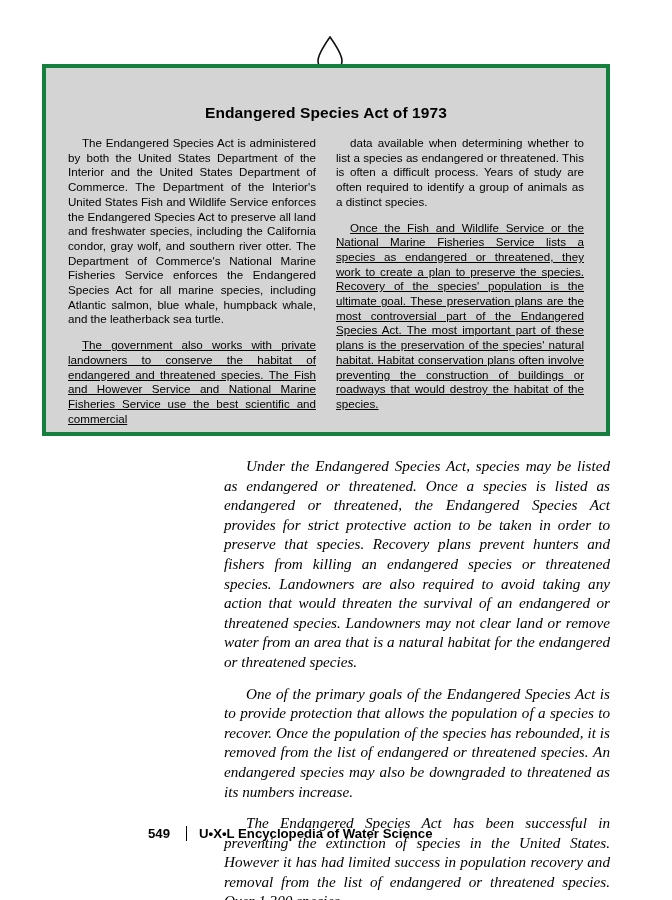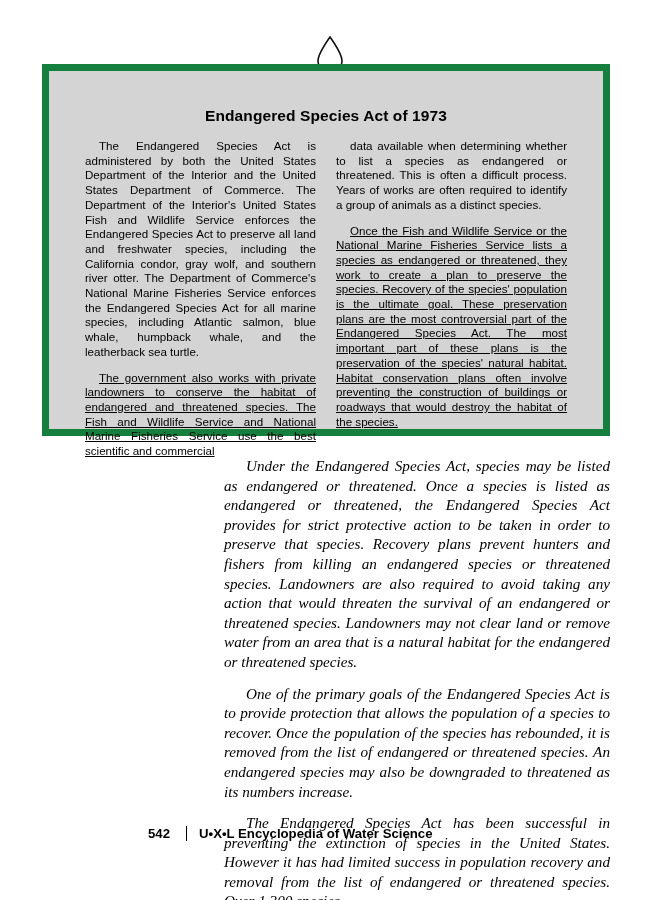--- a/index.html
+++ b/index.html
@@ -38,37 +38,37 @@
     display: block;
   }
 
   .callout {
     position: absolute;
     left: 42px;
     top: 64px;
     width: 568px;
     height: 372px;
     background: #d4d4d4;
-    border: 7px solid #15803d;
+    border: 4px solid #15803d;
     box-sizing: border-box;
   }
 
   .callout-title {
     font-family: "Liberation Sans", sans-serif;
     font-weight: bold;
     font-size: 15.5px;
     text-align: center;
     margin: 36px 0 14px 0;
     letter-spacing: 0.1px;
   }
 
   .callout-cols {
     display: flex;
     gap: 20px;
-    padding: 0 36px;
+    padding: 0 22px;
     box-sizing: border-box;
   }
   .callout-col {
     width: 250px;
     font-family: "Liberation Sans", sans-serif;
     font-size: 11.6px;
     line-height: 14.7px;
     text-align: justify;
     text-justify: inter-word;
   }
@@ -137,34 +137,34 @@
     <svg class="droplet" viewBox="0 0 40 36" xmlns="http://www.w3.org/2000/svg">
       <path d="M20 1 C20 1, 8 18, 8 25 C8 31, 13.5 35, 20 35 C26.5 35, 32 31, 32 25 C32 18, 20 1, 20 1 Z" fill="#ffffff" stroke="#111111" stroke-width="1.6"></path>
     </svg>
   </div>
 
   <div class="callout">
     <div class="callout-title">Endangered Species Act of 1973</div>
     <div class="callout-cols">
       <div class="callout-col">
         <p>The Endangered Species Act is administered by both the United States Department of the Interior and the United States Department of Commerce. The Department of the Interior's United States Fish and Wildlife Service enforces the Endangered Species Act to preserve all land and freshwater species, including the California condor, gray wolf, and southern river otter. The Department of Commerce's National Marine Fisheries Service enforces the Endangered Species Act for all marine species, including Atlantic salmon, blue whale, humpback whale, and the leatherback sea turtle.</p>
-        <p>The government also works with private landowners to conserve the habitat of endangered and threatened species. The Fish and Wildlife Service and National Marine Fisheries Service use the best scientific and commercial</p>
+        <p>The government also works with private landowners to conserve the habitat of endangered and threatened species. The Fish and However Service and National Marine Fisheries Service use the best scientific and commercial</p>
       </div>
       <div class="callout-col">
-        <p>data available when determining whether to list a species as endangered or threatened. This is often a difficult process. Years of works are often required to identify a group of animals as a distinct species.</p>
+        <p>data available when determining whether to list a species as endangered or threatened. This is often a difficult process. Years of study are often required to identify a group of animals as a distinct species.</p>
         <p>Once the Fish and Wildlife Service or the National Marine Fisheries Service lists a species as endangered or threatened, they work to create a plan to preserve the species. Recovery of the species' population is the ultimate goal. These preservation plans are the most controversial part of the Endangered Species Act. The most important part of these plans is the preservation of the species' natural habitat. Habitat conservation plans often involve preventing the construction of buildings or roadways that would destroy the habitat of the species.</p>
       </div>
     </div>
   </div>
 
   <div class="body-text">
     <p>Under the Endangered Species Act, species may be listed as endangered or threatened. Once a species is listed as endangered or threatened, the Endangered Species Act provides for strict protective action to be taken in order to preserve that species. Recovery plans prevent hunters and fishers from killing an endangered species or threatened species. Landowners are also required to avoid taking any action that would threaten the survival of an endangered or threatened species. Landowners may not clear land or remove water from an area that is a natural habitat for the endangered or threatened species.</p>
     <p>One of the primary goals of the Endangered Species Act is to provide protection that allows the population of a species to recover. Once the population of the species has rebounded, it is removed from the list of endangered or threatened species. An endangered species may also be downgraded to threatened as its numbers increase.</p>
     <p>The Endangered Species Act has been successful in preventing the extinction of species in the United States. However it has had limited success in population recovery and removal from the list of endangered or threatened species. Over 1,300 species</p>
   </div>
 
   <div class="footer">
-    <span class="footer-page">542</span>
+    <span class="footer-page">549</span>
     <span class="footer-rule"></span>
     <span class="footer-title">U•X•L Encyclopedia of Water Science</span>
   </div>
 
 </div>
 
 </body></html>

